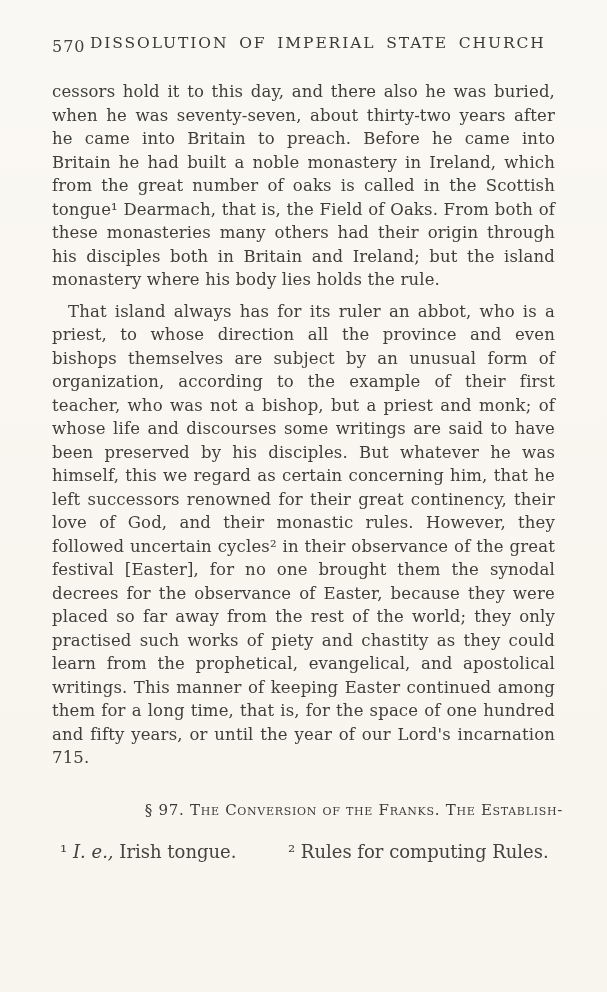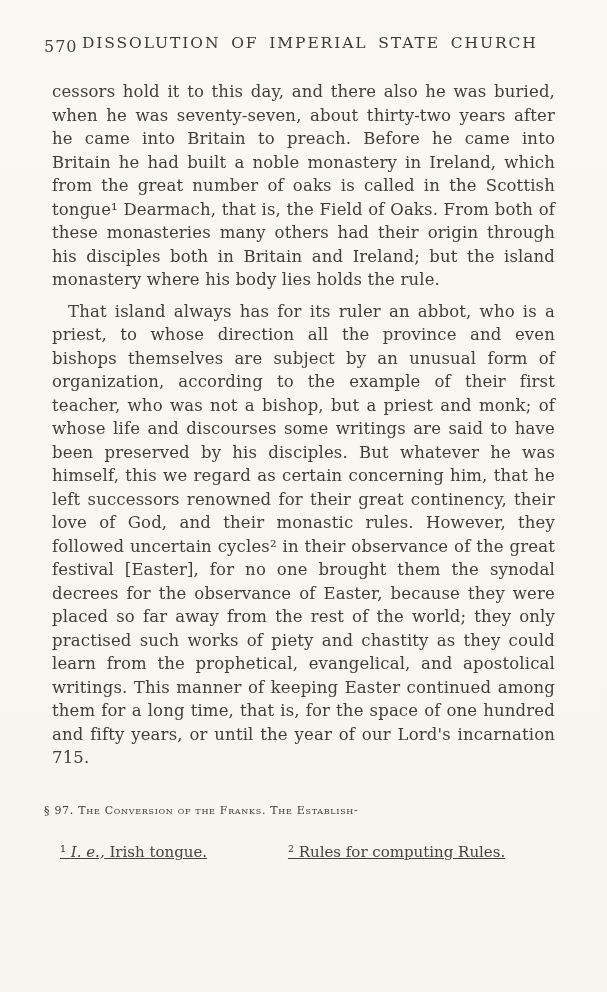--- a/index.html
+++ b/index.html
@@ -15,20 +15,21 @@
     background: linear-gradient(180deg, #faf8f2 0%, #f8f6ef 60%, #f7f5ee 100%);
     color: #403e38;
     padding: 34px 44px 0 44px;
     font-family: "DejaVu Serif", "Liberation Serif", serif;
     overflow: hidden;
   }
   .running-head {
     position: relative;
     height: 28px;
     margin-bottom: 18px;
+    margin-left: 8px;
   }
   .page-num {
     position: absolute;
     left: 0;
     top: 3px;
     font-size: 16px;
     letter-spacing: 1px;
     color: #44423c;
   }
   .head-title {
@@ -49,37 +50,36 @@
     text-indent: 16px;
     letter-spacing: 0.15px;
     hyphens: auto;
   }
   .body-text p.no-indent {
     text-indent: 0;
   }
   .section-heading {
     margin: 28px 0 20px 0;
     font-weight: normal;
-    font-size: 11px;
+    font-size: 15px;
     line-height: 25px;
-    text-align: left;
+    text-align: right;
     font-variant: small-caps;
     letter-spacing: 0.7px;
     color: #3d3b35;
   }
   .section-heading .line {
     display: block;
   }
   .footnotes {
     display: flex;
     margin-top: 9px;
-    font-size: 15px;
+    font-size: 18px;
     line-height: 18px;
     color: #45433d;
-    text-decoration: underline;
   }
   .footnote-1 {
     width: 47%;
     box-sizing: border-box;
     padding-left: 16px;
   }
   .footnote-1 i {
     font-style: italic;
   }
 </style>

